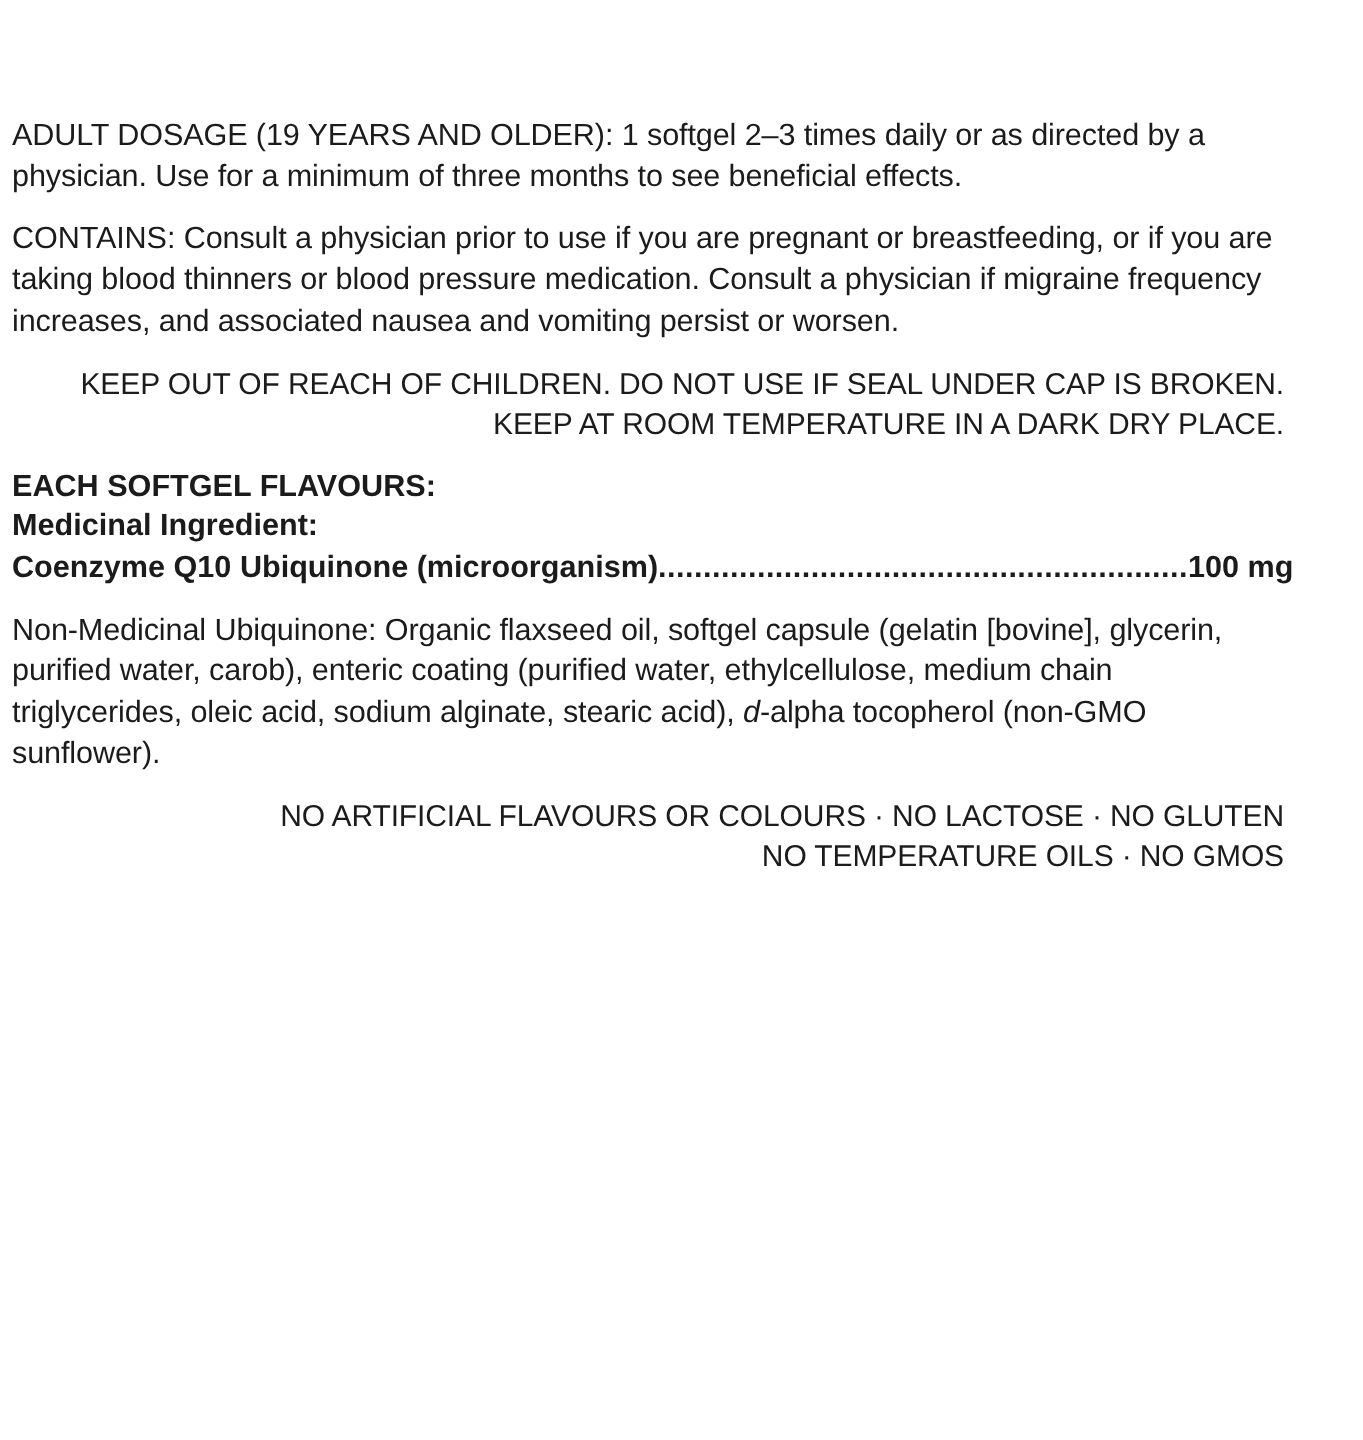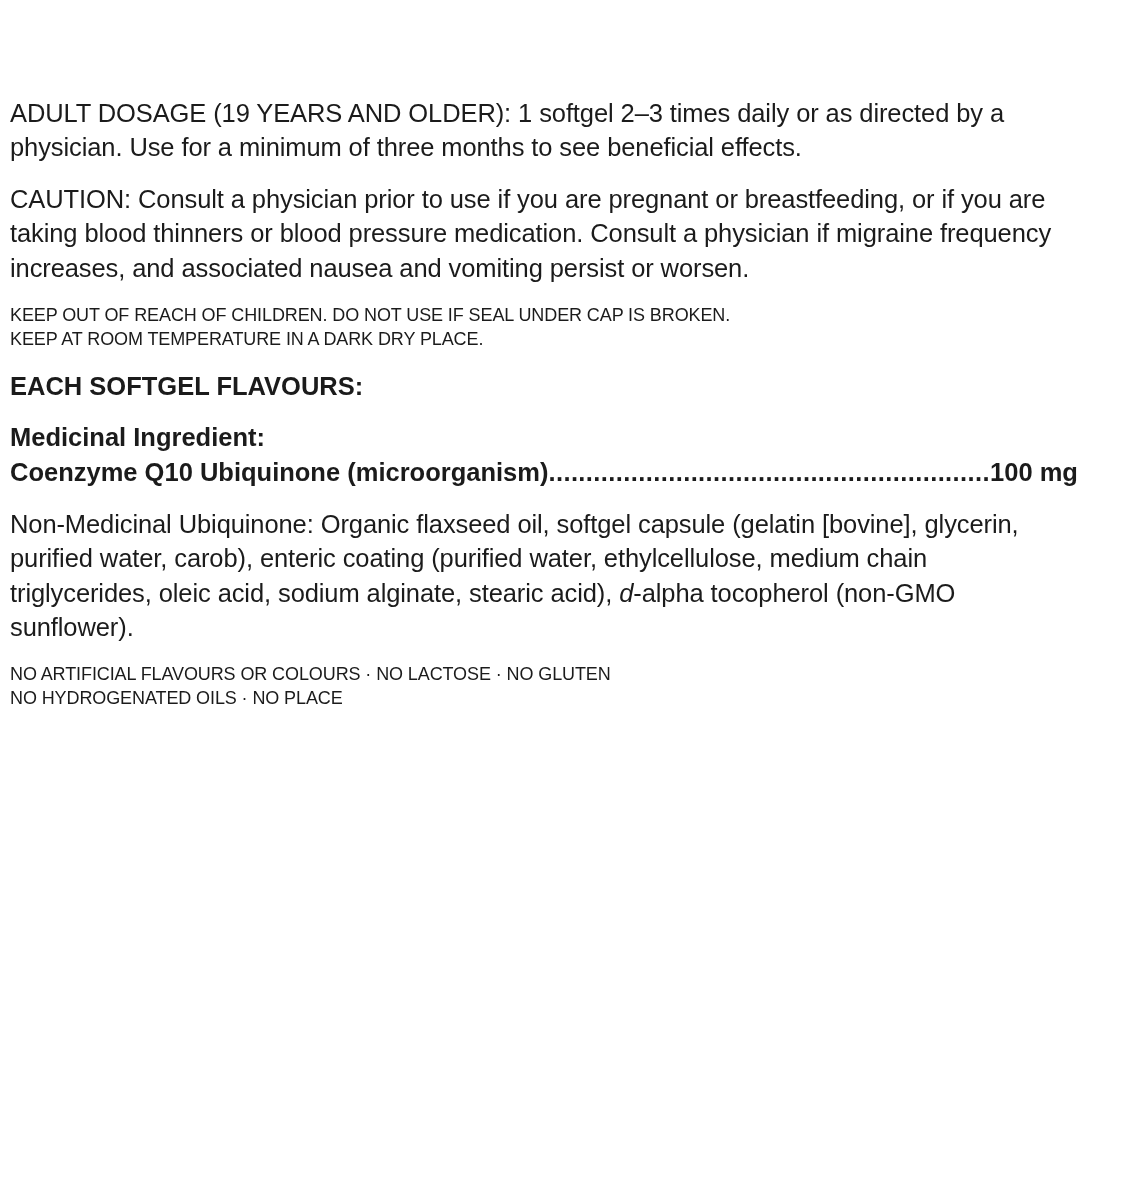--- a/index.html
+++ b/index.html
@@ -32,22 +32,23 @@
     letter-spacing: -0.1px;
     font-weight: 400;
   }
   .cond {
     font-stretch: condensed;
   }
   .bold {
     font-weight: 400;
   }
   .caps-block p.line-group {
-    font-size: 18px;
+    font-size: 25px;
     line-height: 1.36;
+    text-align: right;
   }
   .heading {
     font-weight: 700;
     font-size: 25.5px;
     line-height: 1.32;
     margin: 0;
   }
   .subheading {
     font-weight: 700;
     font-size: 25.5px;
@@ -60,49 +61,49 @@
     margin: 0;
     white-space: nowrap;
     font-weight: bold;
   }
   .dots {
     letter-spacing: 0.4px;
   }
   .italic {
     font-style: italic;
   }
-  .tight { margin-top: 18px; }
+  .tight { margin-top: 0; }
   .gap-md { margin-bottom: 18px; }
 </style>
 </head>
 <body>
 
 <div class="label-panel">
 
   <div class="block gap-md">
     <p class="line-group cond"><span class="bold">ADULT DOSAGE (19 YEARS AND OLDER):</span><span> 1 softgel 2–3 times daily or as directed by a physician. Use for a minimum of three months to see beneficial effects.</span></p>
   </div>
 
   <div class="block gap-md">
-    <p class="line-group cond"><span class="bold">CAUTION:</span><span> Consult a physician prior to use if you are pregnant or breastfeeding, or if you are taking blood thinners or blood pressure medication. Consult a physician if migraine frequency increases, and associated nausea and vomiting persist or worsen.</span></p>
+    <p class="line-group cond"><span class="bold">CONTAINS:</span><span> Consult a physician prior to use if you are pregnant or breastfeeding, or if you are taking blood thinners or blood pressure medication. Consult a physician if migraine frequency increases, and associated nausea and vomiting persist or worsen.</span></p>
   </div>
 
   <div class="block gap-md caps-block">
     <p class="line-group cond">KEEP OUT OF REACH OF CHILDREN. DO NOT USE IF SEAL UNDER CAP IS BROKEN.</p>
     <p class="line-group cond">KEEP AT ROOM TEMPERATURE IN A DARK DRY PLACE.</p>
   </div>
 
   <div class="block gap-md">
     <p class="heading cond">EACH SOFTGEL FLAVOURS:</p>
     <p class="subheading cond tight">Medicinal Ingredient:</p>
     <p class="ingredient-row cond"><span>Coenzyme Q10 Ubiquinone (microorganism)</span><span class="dots">...........................................................</span><span>100 mg</span></p>
   </div>
 
   <div class="block gap-md">
     <p class="line-group cond"><span class="bold">Non-Medicinal Ubiquinone:</span><span> Organic flaxseed oil, softgel capsule (gelatin [bovine], glycerin, purified water, carob), enteric coating (purified water, ethylcellulose, medium chain triglycerides, oleic acid, sodium alginate, stearic acid), </span><span class="italic">d</span><span>-alpha tocopherol (non-GMO sunflower).</span></p>
   </div>
 
   <div class="block caps-block">
     <p class="line-group cond">NO ARTIFICIAL FLAVOURS OR COLOURS · NO LACTOSE · NO GLUTEN</p>
-    <p class="line-group cond">NO HYDROGENATED OILS · NO PLACE</p>
+    <p class="line-group cond">NO TEMPERATURE OILS · NO GMOS</p>
   </div>
 
 </div>
 
 </body></html>

